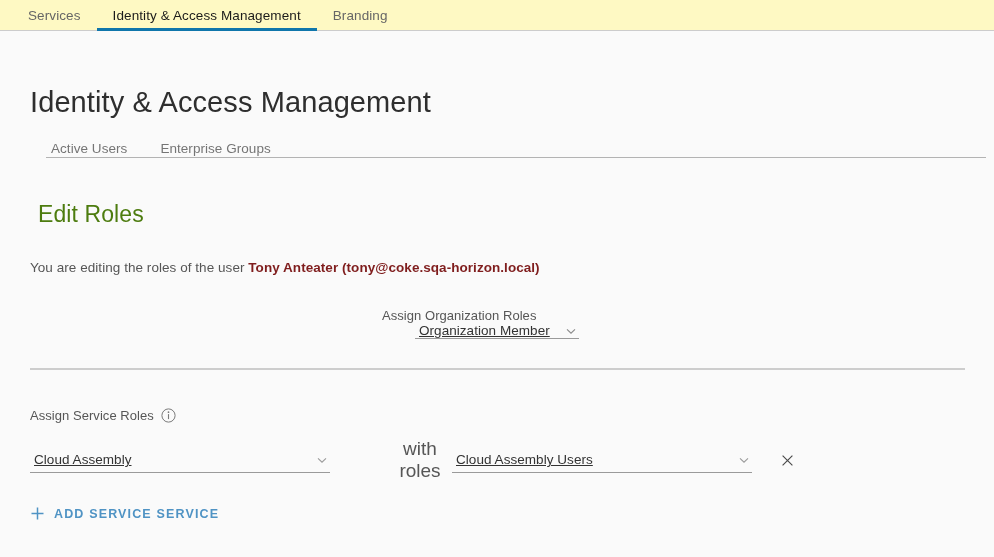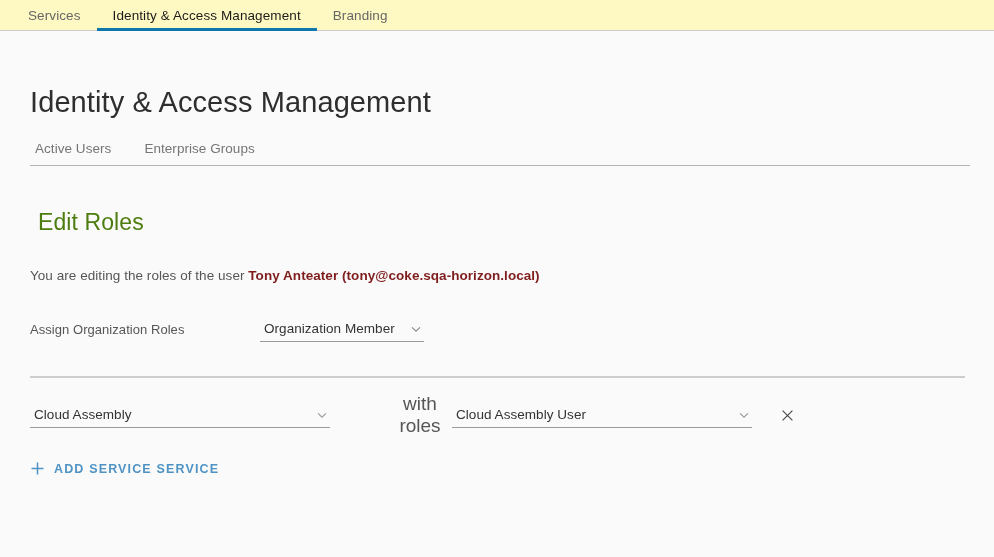--- a/index.html
+++ b/index.html
@@ -65,22 +65,23 @@
   }
 
   
   .subnav {
     display: flex;
     align-items: flex-start;
     margin-top: 22px;
     border-bottom: 1px solid #b3b3b3;
     width: 940px;
     box-sizing: border-box;
-    padding-bottom: 9px;
+    padding-bottom: 1px;
     padding-left: 5px;
+    margin-left: 16px;
   }
   .subnav-item {
     font-size: 13.5px;
     color: #757575;
     margin-right: 33px;
     cursor: pointer;
     letter-spacing: 0.05px;
     white-space: nowrap;
   }
 
@@ -105,20 +106,21 @@
     font-weight: bold;
     color: #7f1d1d;
   }
 
   
   .org-row {
     display: flex;
     align-items: center;
     margin-top: 33px;
     height: 26px;
+    flex-direction: column;
   }
   .field-label {
     font-size: 13px;
     color: #565656;
     letter-spacing: 0.05px;
   }
   .org-label {
     width: 230px;
   }
 
@@ -132,20 +134,21 @@
     height: 25px;
     box-sizing: border-box;
     cursor: pointer;
     padding: 0 2px 0 4px;
   }
   .select .value {
     font-size: 13.5px;
     color: #333333;
     white-space: nowrap;
     letter-spacing: 0.05px;
+    text-decoration: underline;
   }
   .caret {
     margin-left: 8px;
     flex: none;
     display: inline-block;
     line-height: 0;
   }
   .select-org { width: 164px; }
   .select-service { width: 300px; }
   .select-role { width: 300px; }
@@ -260,35 +263,45 @@
         <svg width="12" height="12" viewBox="0 0 12 12" aria-hidden="true">
           <path d="M2 4.4 L6 8.2 L10 4.4" fill="none" stroke="#8a8a8a" stroke-width="1.1"></path>
         </svg>
       </span>
     </div>
   </div>
 
   <div class="divider"></div>
 
   
+  <div class="service-roles-label">
+    <span class="field-label">Assign Service Roles</span>
+    <span class="info-icon">
+      <svg width="15" height="15" viewBox="0 0 15 15" aria-hidden="true">
+        <circle cx="7.5" cy="7.5" r="6.6" fill="none" stroke="#7a7a7a" stroke-width="1"></circle>
+        <circle cx="7.5" cy="4.2" r="0.85" fill="#7a7a7a"></circle>
+        <rect x="6.95" y="6.1" width="1.1" height="5" fill="#7a7a7a"></rect>
+      </svg>
+    </span>
+  </div>
 
   <div class="service-row">
     <div class="select select-service">
       <span class="value">Cloud Assembly</span>
       <span class="caret">
         <svg width="12" height="12" viewBox="0 0 12 12" aria-hidden="true">
           <path d="M2 4.4 L6 8.2 L10 4.4" fill="none" stroke="#9a9a9a" stroke-width="1.1"></path>
         </svg>
       </span>
     </div>
 
     <div class="with-roles">with roles</div>
 
     <div class="select select-role">
-      <span class="value">Cloud Assembly User</span>
+      <span class="value">Cloud Assembly Users</span>
       <span class="caret">
         <svg width="12" height="12" viewBox="0 0 12 12" aria-hidden="true">
           <path d="M2 4.4 L6 8.2 L10 4.4" fill="none" stroke="#9a9a9a" stroke-width="1.1"></path>
         </svg>
       </span>
     </div>
 
     <div class="remove-btn">
       <span>
         <svg width="13" height="13" viewBox="0 0 13 13" aria-hidden="true">

